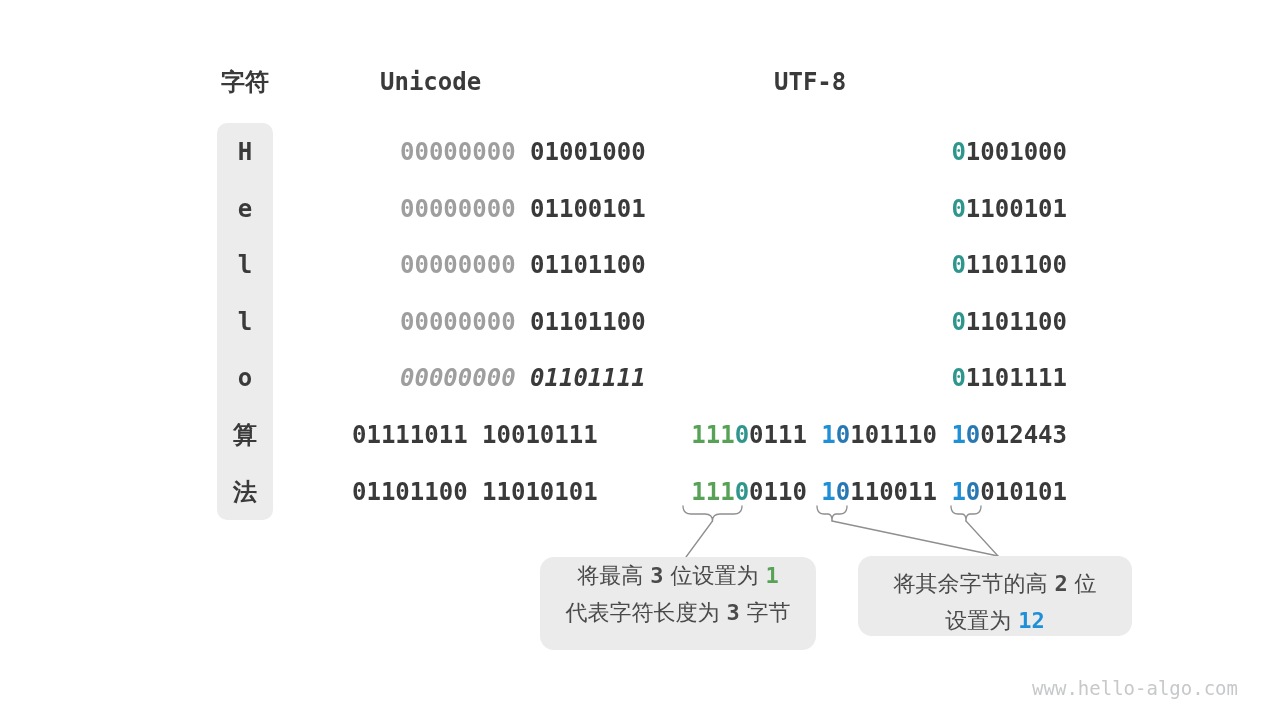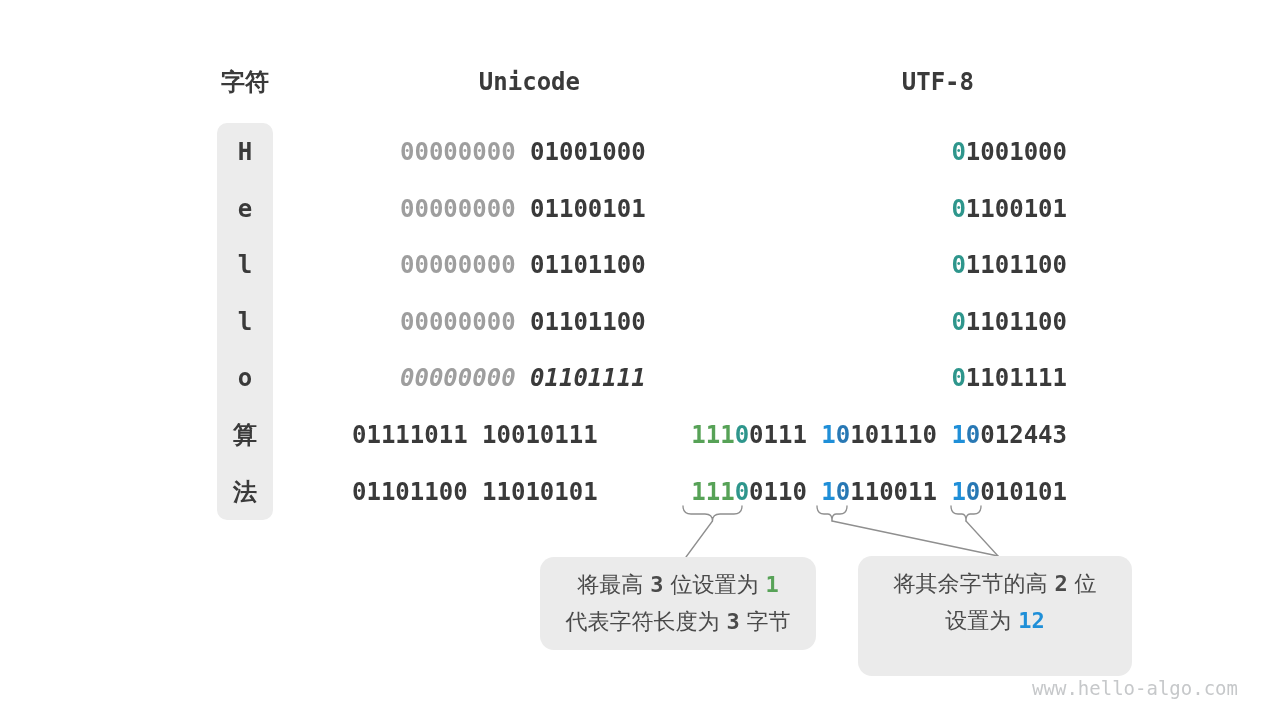--- a/index.html
+++ b/index.html
@@ -7,21 +7,21 @@
     position:relative;width:1280px;height:720px;background:#ffffff;overflow:hidden;
     font-family:"DejaVu Sans",sans-serif;
   }
   .abs{position:absolute;}
   .hdr-cjk{
     font-family:"DejaVu Sans",sans-serif;font-weight:bold;font-size:24px;color:#3a3a3a;
     text-align:center;line-height:30px;
   }
   .hdr-mono{
     font-family:"DejaVu Sans Mono","Liberation Mono",monospace;font-weight:bold;font-size:24px;
-    color:#3a3a3a;text-align:right;line-height:30px;
+    color:#3a3a3a;text-align:left;line-height:30px;
   }
   #char-col{
     left:217px;top:123px;width:56px;height:397px;background:#ececec;border-radius:10px;
   }
   .row-line{
     height:30px;line-height:30px;white-space:pre;
     font-family:"DejaVu Sans Mono","Liberation Mono",monospace;font-weight:bold;font-size:24px;
   }
   .char-cell{
     left:217px;width:56px;text-align:center;color:#3a3a3a;
@@ -40,22 +40,22 @@
     color:#4a4a4a;font-size:22px;line-height:37px;
   }
   .callout .line{white-space:pre;}
   .callout .c-num{
     font-family:"DejaVu Sans Mono","Liberation Mono",monospace;font-weight:bold;color:#4a4a4a;
   }
   .callout .c-green,.callout .c-blue1{
     font-family:"DejaVu Sans Mono","Liberation Mono",monospace;font-weight:bold;
   }
   .callout .c-text{color:#4a4a4a;}
-  #callout-left{left:540px;top:557px;width:276px;height:93px;padding-top:9px;box-sizing:border-box;}
-  #callout-right{left:858px;top:556px;width:274px;height:120px;padding-top:9px;box-sizing:border-box;}
+  #callout-left{left:540px;top:557px;width:276px;height:93px;box-sizing:border-box;}
+  #callout-right{left:858px;top:556px;width:274px;height:80px;padding-top:9px;box-sizing:border-box;}
   #watermark{
     right:42px;top:677px;font-family:"DejaVu Sans Mono","Liberation Mono",monospace;
     font-size:19px;color:#c6c8ca;
   }
   svg{position:absolute;left:0;top:0;pointer-events:none;}
 </style>
 </head>
 <body>
 
 <div id="canvas">

